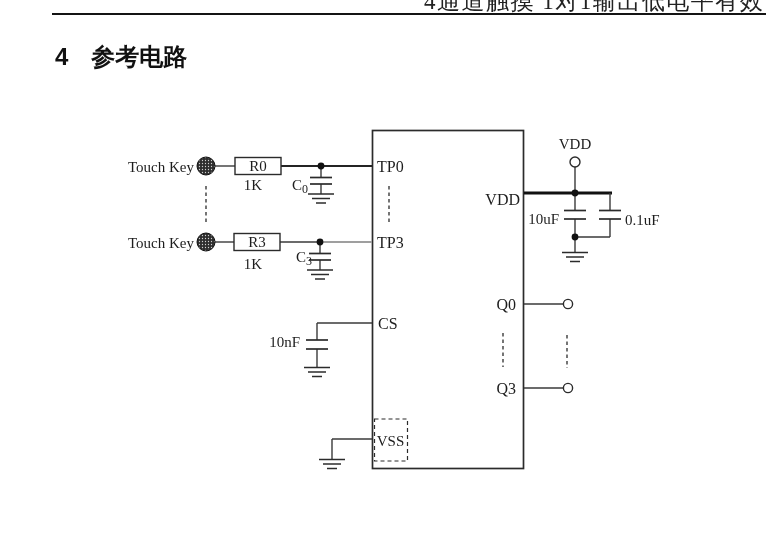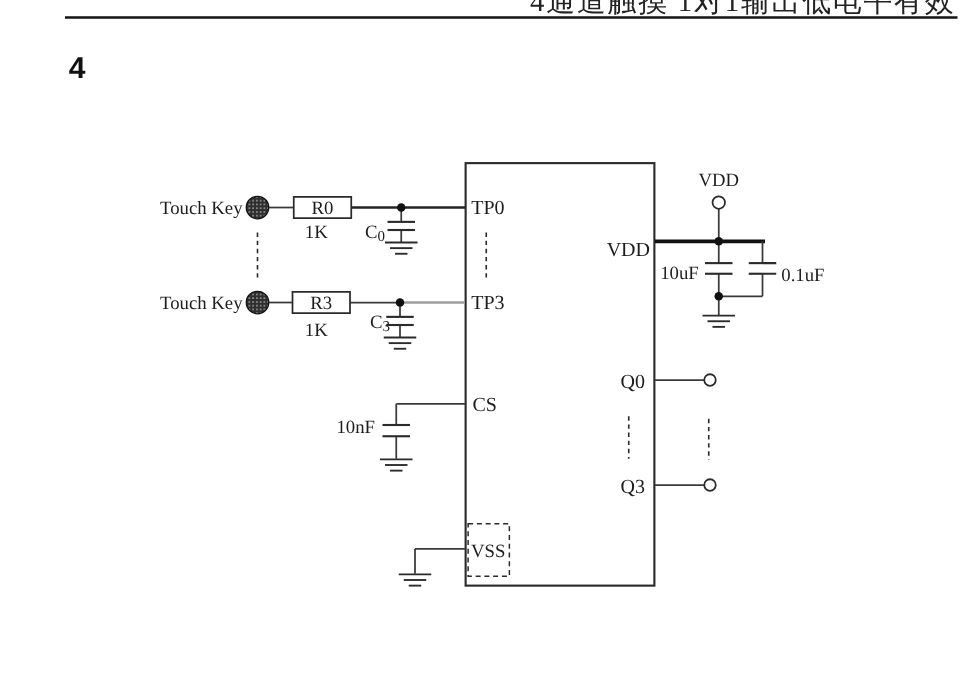--- a/index.html
+++ b/index.html
@@ -50,20 +50,21 @@
 </head>
 <body>
 
 <div class="page">
 
   <div class="header-clip">4通道触摸 1对1输出低电平有效</div>
   <div class="header-rule"></div>
 
   <div class="section-title">
     <span>4</span>
+    <span>参考电路</span>
   </div>
 
   <svg width="779" height="544" viewBox="0 0 779 544">
     <defs>
       <pattern id="padfill" width="3" height="3" patternUnits="userSpaceOnUse">
         <rect width="3" height="3" fill="#2e2e2e"></rect>
         <circle cx="1.5" cy="1.5" r="0.65" fill="#cfcfcf"></circle>
       </pattern>
     </defs>
 

